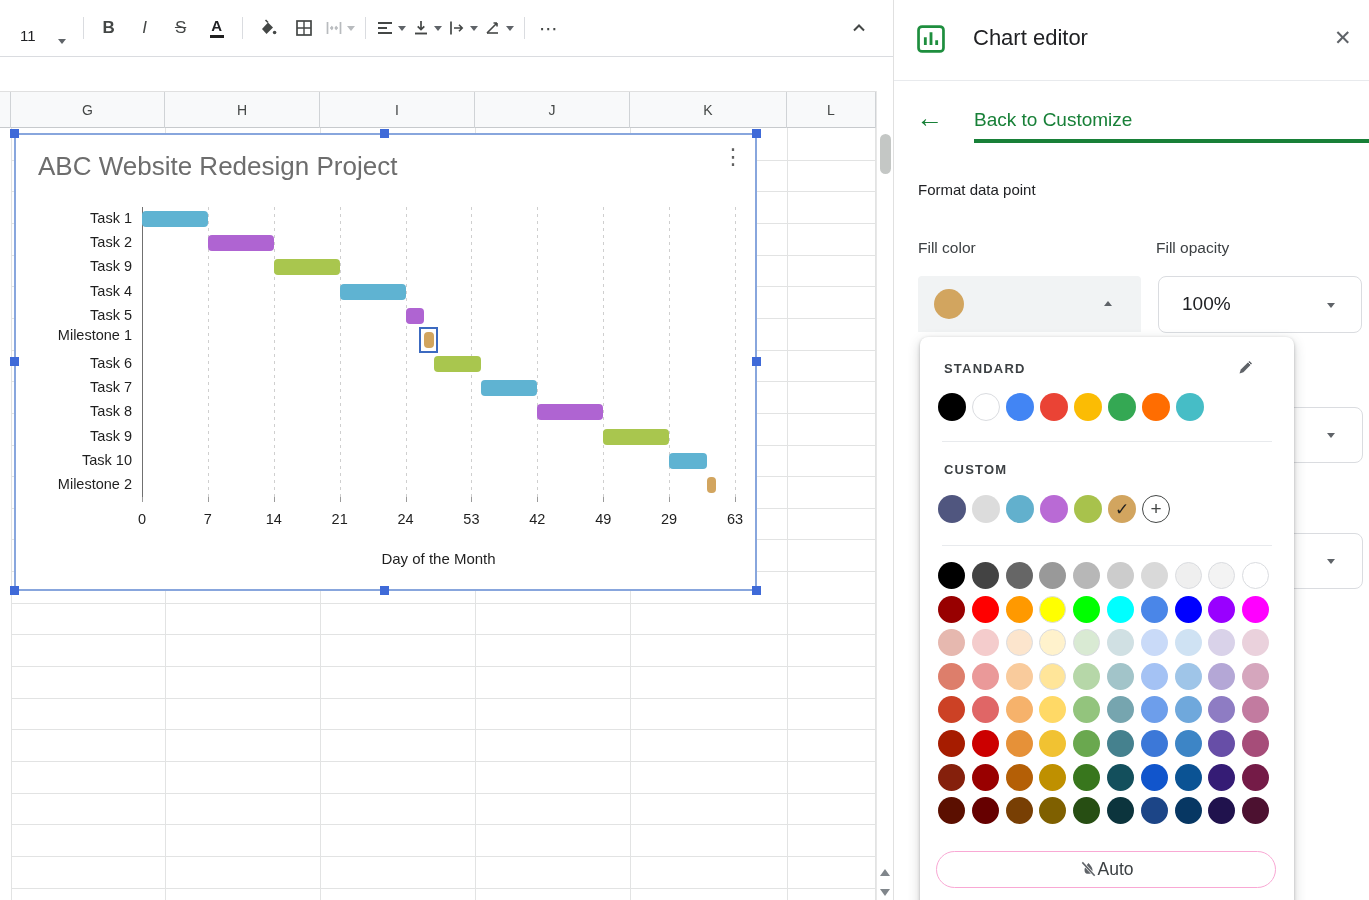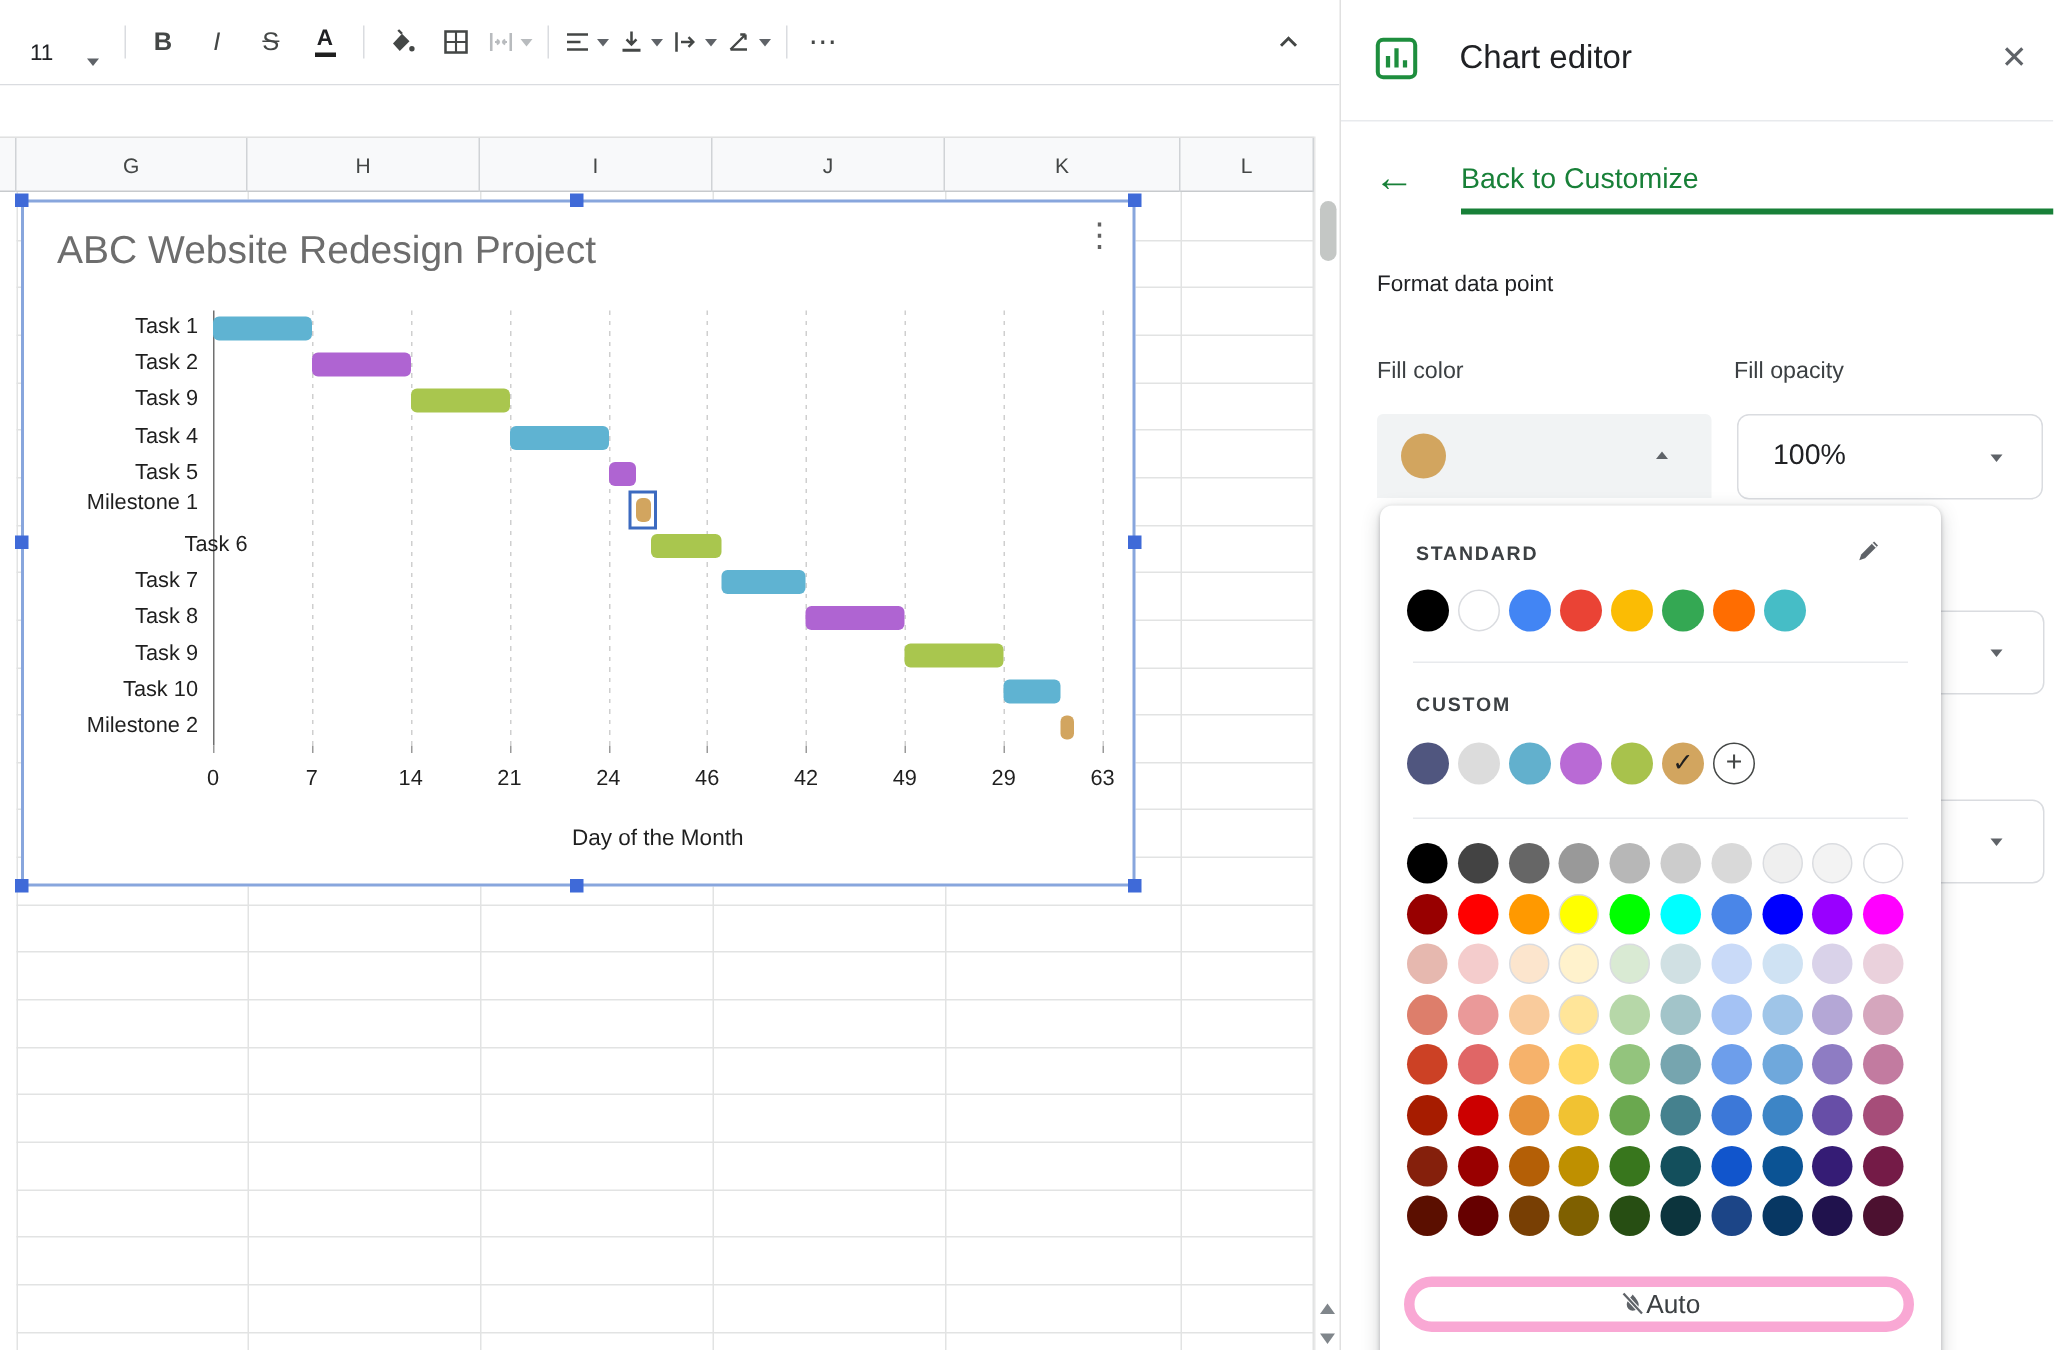--- a/index.html
+++ b/index.html
@@ -78,21 +78,21 @@
   .popup{position:absolute;left:26px;top:337px;width:374px;height:600px;background:#fff;border-radius:8px;
          box-shadow:0 1px 3px rgba(60,64,67,.3),0 4px 12px rgba(60,64,67,.25);z-index:10;}
   .pop-label{position:absolute;left:24px;font-size:13px;font-weight:600;letter-spacing:1.2px;color:#3c4043;}
   .pop-divider{position:absolute;left:22px;width:330px;height:1px;background:#e8eaed;}
   .swatch{position:absolute;border-radius:50%;cursor:pointer;}
   .swatch.bordered{border:1px solid #dadce0;}
   .check-mark{position:absolute;width:100%;height:100%;display:flex;align-items:center;justify-content:center;
               font-size:17px;font-weight:700;color:#1f1f1f;}
   .plus-btn{position:absolute;width:28px;height:28px;border-radius:50%;border:1.6px solid #444746;
             display:flex;align-items:center;justify-content:center;font-size:19px;color:#444746;cursor:pointer;}
-  .auto-btn{position:absolute;left:16px;top:514px;width:340px;height:37px;border:7px solid #f9a8d4;border-radius:19px;
+  .auto-btn{position:absolute;left:16px;top:514px;width:340px;height:37px;border:1px solid #f9a8d4;border-radius:19px;
             display:flex;align-items:center;justify-content:center;gap:0;font-size:17.5px;color:#3c4043;cursor:pointer;background:#fff;}
   .pencil-btn{position:absolute;left:316px;top:20px;cursor:pointer;}
 </style>
 </head>
 <body>
 
 <div class="app">
 
   <div class="abs toolbar">
     <div class="fontsize">
@@ -234,21 +234,21 @@
       <div class="tick-stub" style="left: 257.778px; top: 362px;"></div>
       <div class="x-tick" style="left: 237.778px; top: 376px;">14</div>
       <div class="gantt-grid" style="left: 323.667px; top: 72px; height: 290px; background: repeating-linear-gradient(rgb(207, 207, 207) 0px, rgb(207, 207, 207) 3px, transparent 3px, transparent 7px);"></div>
       <div class="tick-stub" style="left: 323.667px; top: 362px;"></div>
       <div class="x-tick" style="left: 303.667px; top: 376px;">21</div>
       <div class="gantt-grid" style="left: 389.556px; top: 72px; height: 290px; background: repeating-linear-gradient(rgb(207, 207, 207) 0px, rgb(207, 207, 207) 3px, transparent 3px, transparent 7px);"></div>
       <div class="tick-stub" style="left: 389.556px; top: 362px;"></div>
       <div class="x-tick" style="left: 369.556px; top: 376px;">24</div>
       <div class="gantt-grid" style="left: 455.444px; top: 72px; height: 290px; background: repeating-linear-gradient(rgb(207, 207, 207) 0px, rgb(207, 207, 207) 3px, transparent 3px, transparent 7px);"></div>
       <div class="tick-stub" style="left: 455.444px; top: 362px;"></div>
-      <div class="x-tick" style="left: 435.444px; top: 376px;">46</div>
+      <div class="x-tick" style="left: 435.444px; top: 376px;">53</div>
       <div class="gantt-grid" style="left: 521.333px; top: 72px; height: 290px; background: repeating-linear-gradient(rgb(207, 207, 207) 0px, rgb(207, 207, 207) 3px, transparent 3px, transparent 7px);"></div>
       <div class="tick-stub" style="left: 521.333px; top: 362px;"></div>
       <div class="x-tick" style="left: 501.333px; top: 376px;">42</div>
       <div class="gantt-grid" style="left: 587.222px; top: 72px; height: 290px; background: repeating-linear-gradient(rgb(207, 207, 207) 0px, rgb(207, 207, 207) 3px, transparent 3px, transparent 7px);"></div>
       <div class="tick-stub" style="left: 587.222px; top: 362px;"></div>
       <div class="x-tick" style="left: 567.222px; top: 376px;">49</div>
       <div class="gantt-grid" style="left: 653.111px; top: 72px; height: 290px; background: repeating-linear-gradient(rgb(207, 207, 207) 0px, rgb(207, 207, 207) 3px, transparent 3px, transparent 7px);"></div>
       <div class="tick-stub" style="left: 653.111px; top: 362px;"></div>
       <div class="x-tick" style="left: 633.111px; top: 376px;">29</div>
       <div class="gantt-grid" style="left: 719px; top: 72px; height: 290px; background: repeating-linear-gradient(rgb(207, 207, 207) 0px, rgb(207, 207, 207) 3px, transparent 3px, transparent 7px);"></div>
@@ -260,21 +260,21 @@
       <div class="gantt-bar" style="left: 191.889px; top: 100.25px; width: 65.8889px; background: rgb(175, 100, 210);"></div>
       <div class="row-label" style="left: 4px; top: 123.417px;">Task 9</div>
       <div class="gantt-bar" style="left: 257.778px; top: 124.417px; width: 65.8889px; background: rgb(169, 198, 78);"></div>
       <div class="row-label" style="left: 4px; top: 147.583px;">Task 4</div>
       <div class="gantt-bar" style="left: 323.667px; top: 148.583px; width: 65.8889px; background: rgb(95, 179, 210);"></div>
       <div class="row-label" style="left: 4px; top: 171.75px;">Task 5</div>
       <div class="gantt-bar" style="left: 389.556px; top: 172.75px; width: 18.8254px; background: rgb(175, 100, 210);"></div>
       <div class="row-label" style="left: 4px; top: 192px;">Milestone 1</div>
       <div class="sel-outline" style="left: 403.381px; top: 191.917px; width: 18.4127px; height: 26px;"></div>
       <div class="gantt-bar" style="left: 408.381px; top: 196.917px; width: 9.4127px; background: rgb(210, 165, 95);"></div>
-      <div class="row-label" style="left: 4px; top: 220.083px; margin-left: 33px;">Task 6</div>
+      <div class="row-label" style="left: 4px; top: 220.083px;">Task 6</div>
       <div class="gantt-bar" style="left: 417.794px; top: 221.083px; width: 47.0635px; background: rgb(169, 198, 78);"></div>
       <div class="row-label" style="left: 4px; top: 244.25px;">Task 7</div>
       <div class="gantt-bar" style="left: 464.857px; top: 245.25px; width: 56.4762px; background: rgb(95, 179, 210);"></div>
       <div class="row-label" style="left: 4px; top: 268.417px;">Task 8</div>
       <div class="gantt-bar" style="left: 521.333px; top: 269.417px; width: 65.8889px; background: rgb(175, 100, 210);"></div>
       <div class="row-label" style="left: 4px; top: 292.583px;">Task 9</div>
       <div class="gantt-bar" style="left: 587.222px; top: 293.583px; width: 65.8889px; background: rgb(169, 198, 78);"></div>
       <div class="row-label" style="left: 4px; top: 316.75px;">Task 10</div>
       <div class="gantt-bar" style="left: 653.111px; top: 317.75px; width: 37.6508px; background: rgb(95, 179, 210);"></div>
       <div class="row-label" style="left: 4px; top: 340.917px;">Milestone 2</div>

